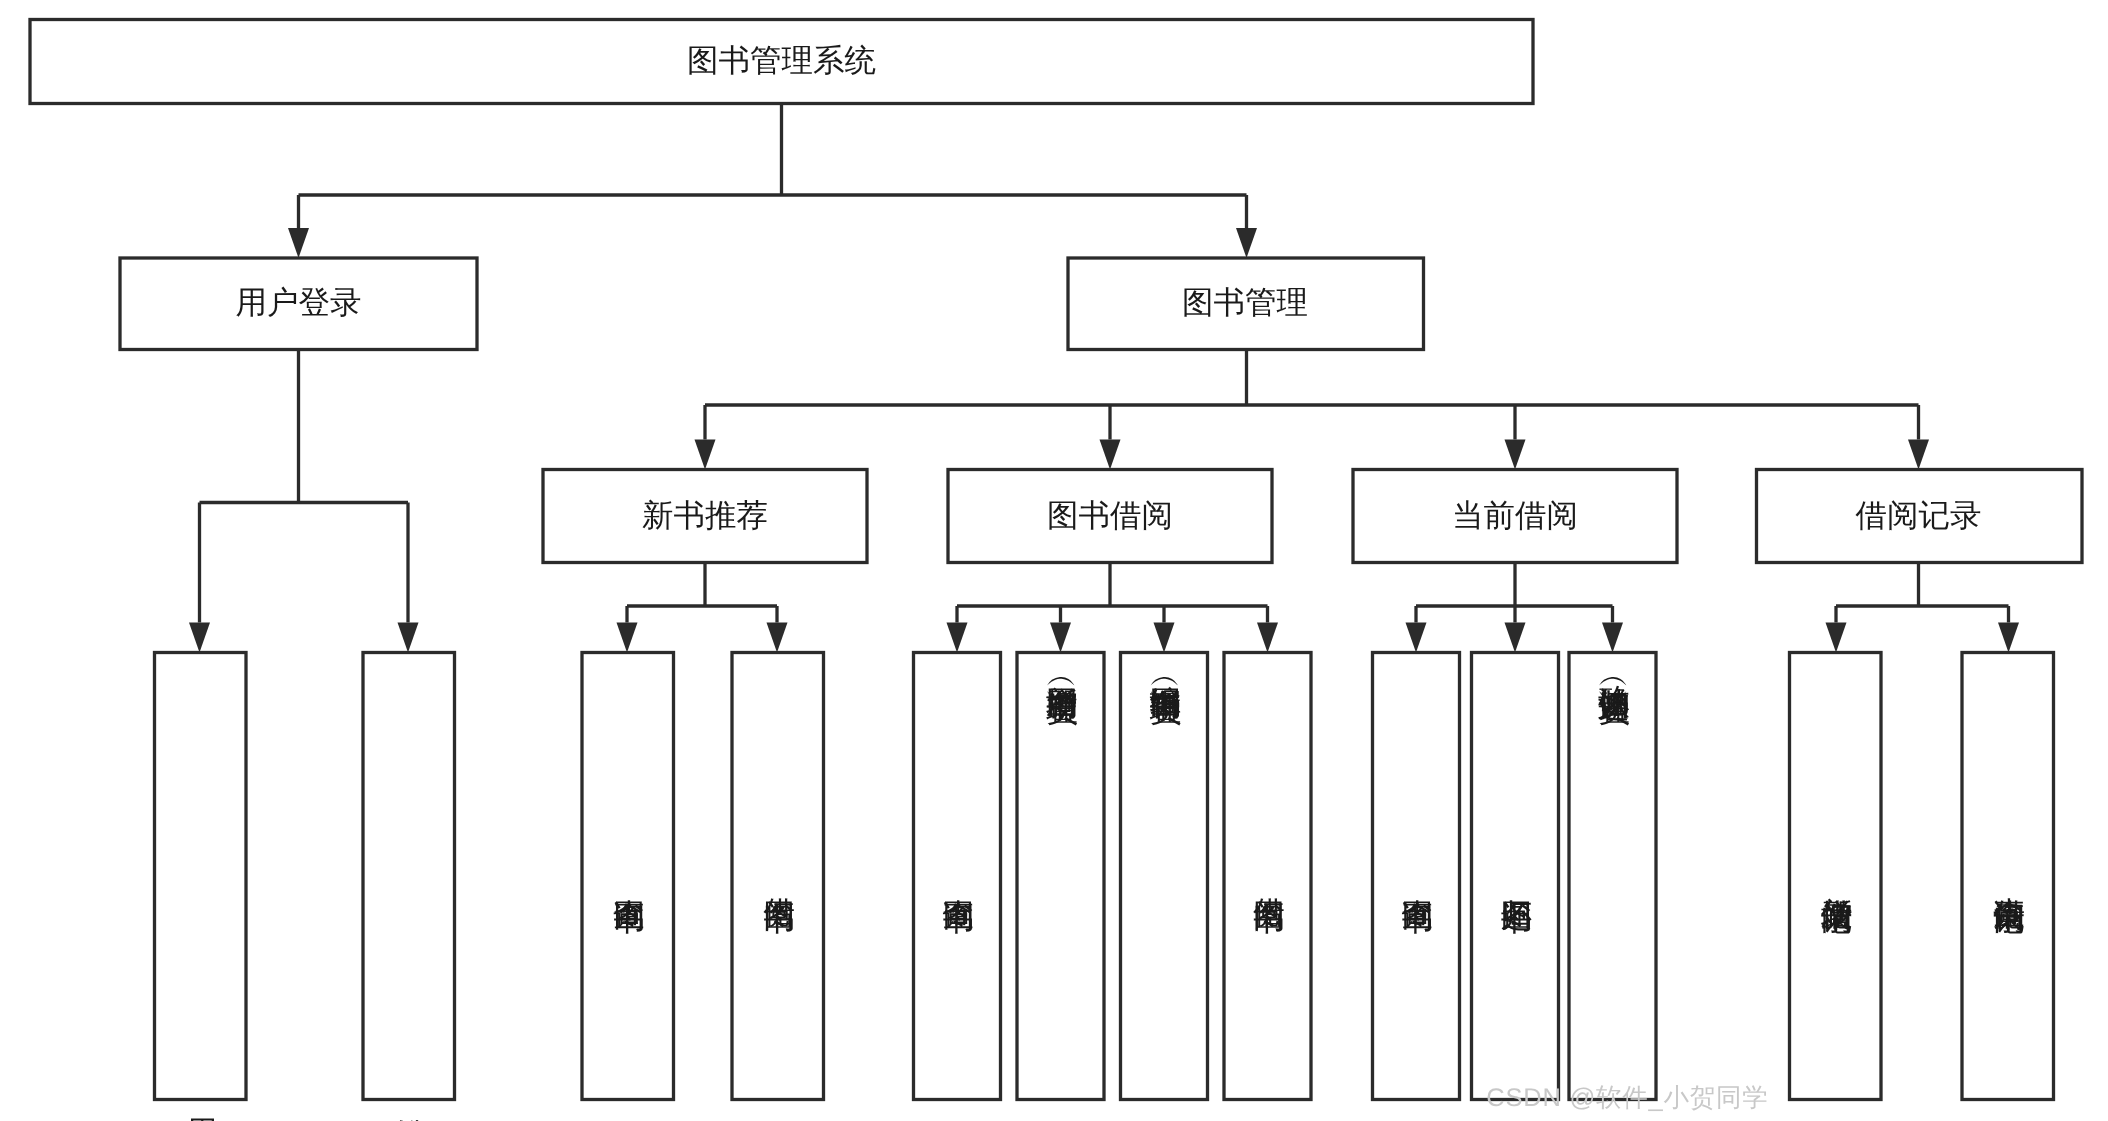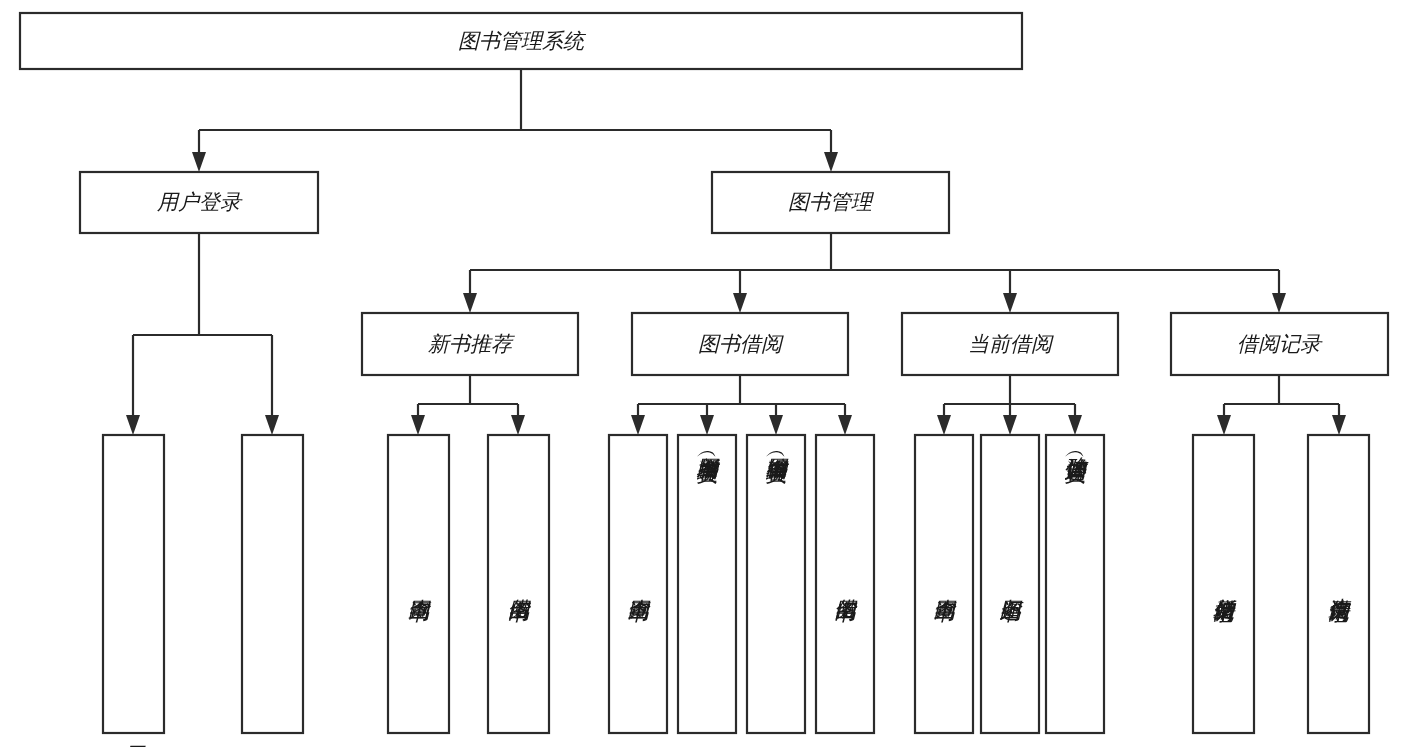--- a/index.html
+++ b/index.html
@@ -10,21 +10,20 @@
   body {
     width: 1405px;
     height: 747px;
     font-family: "Liberation Sans", "DejaVu Sans", sans-serif;
     overflow: hidden;
   }
   #diagram-root {
     position: relative;
     width: 1189px;
     height: 747px;
-    font-style: italic;
   }
   svg#chart-svg {
     position: absolute;
     top: 0;
     left: 0;
     width: 1405px;
     height: 747px;
     display: block;
   }
   .node-box {
@@ -196,14 +195,15 @@
     <div class="node-label-v" style="left:816px; top:435px; width:58px; height:298px; justify-content:center; display:flex; align-items:center;">借阅图书</div>
 
     <div class="node-label-v" style="left:915px; top:435px; width:58px; height:298px; justify-content:center; display:flex; align-items:center;">查询图书</div>
     <div class="node-label-v" style="left:981px; top:435px; width:58px; height:298px; justify-content:center; display:flex; align-items:center;">归还图书</div>
     <div class="node-label-v" style="left:1046px; top:440px; width:58px; height:298px; justify-content:flex-start; display:flex; align-items:center;">确认归还（管理员）</div>
 
     <div class="node-label-v" style="left:1193px; top:435px; width:61px; height:298px; justify-content:center; display:flex; align-items:center;">新增借阅记录</div>
     <div class="node-label-v" style="left:1308px; top:435px; width:61px; height:298px; justify-content:center; display:flex; align-items:center;">查询借阅记录</div>
   </div>
 
+  <div id="watermark">CSDN @软件_小贺同学</div>
 
 </div>
 
 </body></html>

